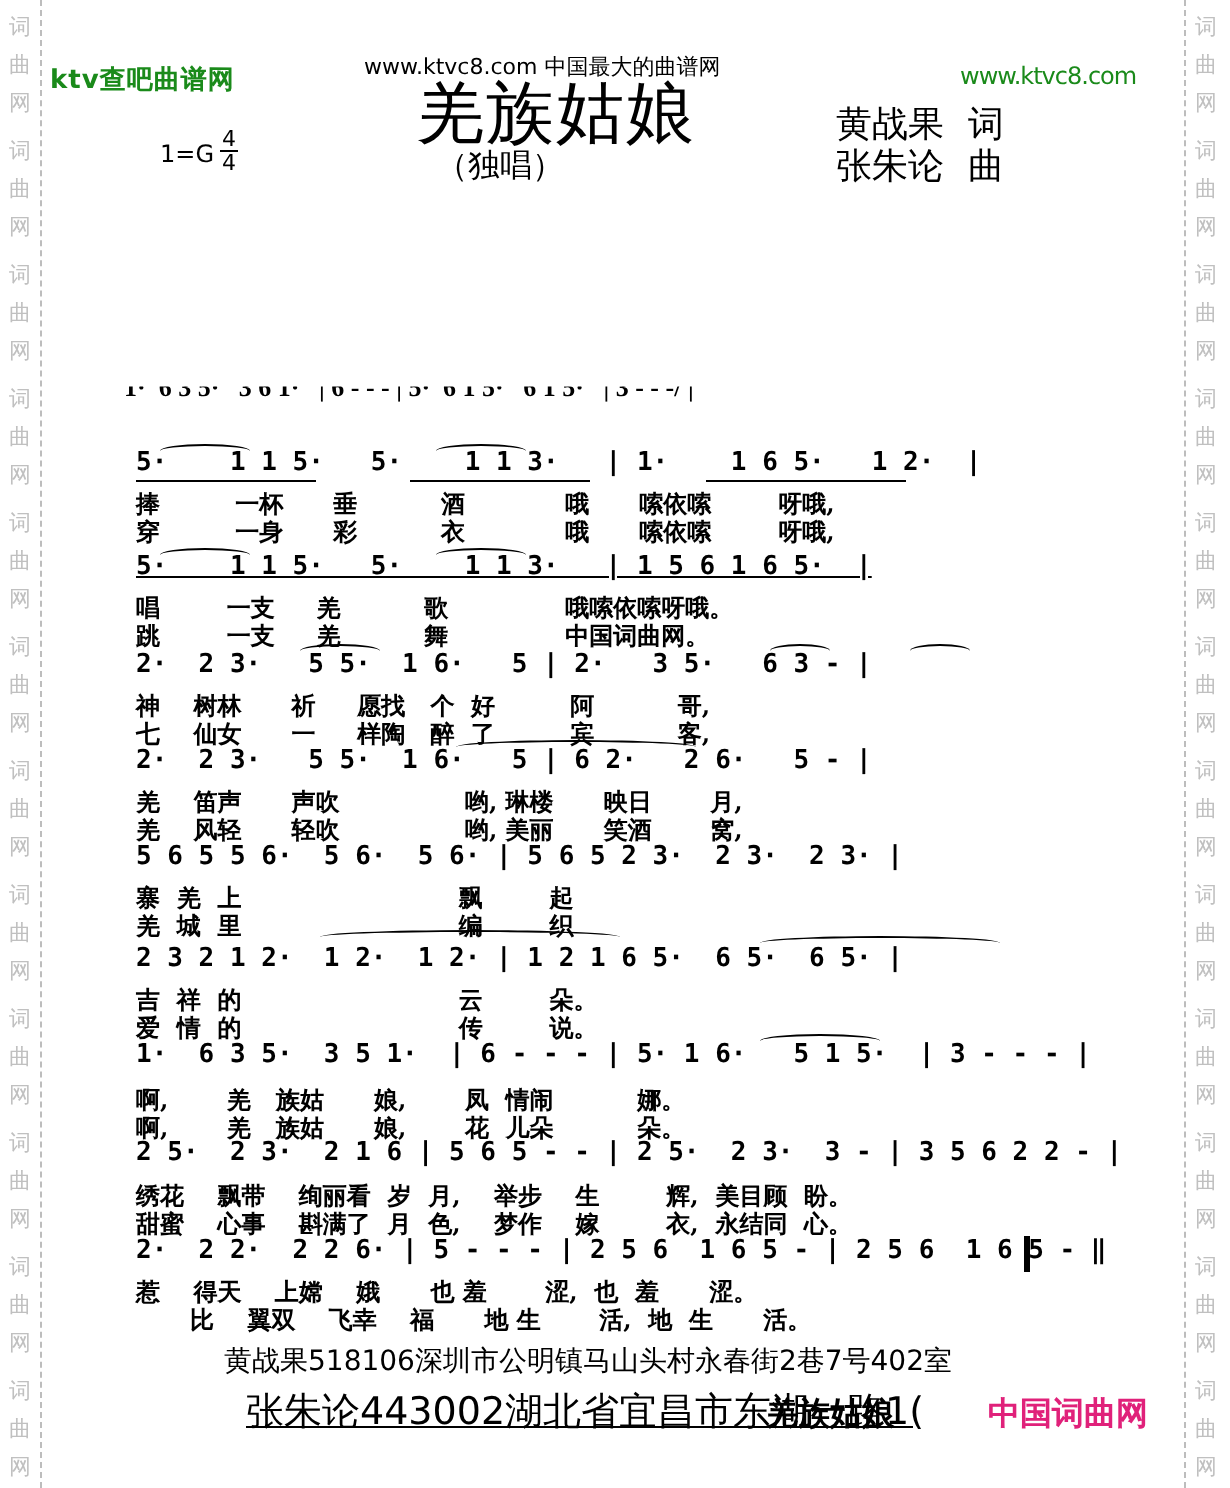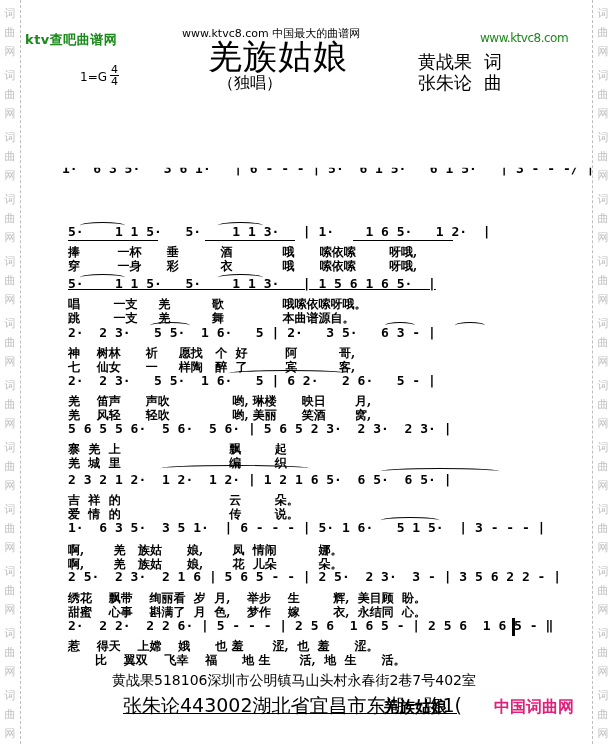--- a/index.html
+++ b/index.html
@@ -78,29 +78,29 @@
 </div>
 <div class="credit" style="top:50px;">
   <span>黄战果</span><span class="role">词</span>
 </div>
 <div class="credit" style="top:71px;">
   <span>张朱论</span><span class="role">曲</span>
 </div>
 
 <div>
 
-  <div class="notes" style="left:62px;top:161px;clip-path:inset(45% 0 0 0);">1·  6 3 5·   3 6 1·   | 6 - - - | 5·  6 1 5·   6 1 5·   | 3 - - -/ |</div>
+  <div class="notes" style="left:62px;top:186px;clip-path:inset(45% 0 0 0);font-family:Liberation Serif, serif;">1·  6 3 5·   3 6 1·   | 6 - - - | 5·  6 1 5·   6 1 5·   | 3 - - -/ |</div>
 
   <div class="notes" style="left:68px;top:224px;">5·    1 1 5·   5·    1 1 3·   | 1·    1 6 5·   1 2·  |</div>
   <div class="lyr" style="left:68px;top:244px;">捧         一杯      垂          酒            哦      嗦依嗦        呀哦,</div>
   <div class="lyr" style="left:68px;top:258px;">穿         一身      彩          衣            哦      嗦依嗦        呀哦,</div>
 
   <div class="notes" style="left:68px;top:276px;text-decoration:underline;">5·    1 1 5·   5·    1 1 3·   | 1 5 6 1 6 5·  |</div>
   <div class="lyr" style="left:68px;top:296px;">唱        一支     羌          歌              哦嗦依嗦呀哦。</div>
-  <div class="lyr" style="left:68px;top:310px;">跳        一支     羌          舞              本曲谱源自。</div>
+  <div class="lyr" style="left:68px;top:310px;">跳        一支     羌          舞              中国词曲网。</div>
 
   <div class="notes" style="left:68px;top:325px;">2·  2 3·   5 5·  1 6·   5 | 2·   3 5·   6 3 - |</div>
   <div class="lyr" style="left:68px;top:345px;">神    树林      祈     愿找   个  好         阿          哥,</div>
   <div class="lyr" style="left:68px;top:359px;">七    仙女      一     样陶   醉  了         宾          客,</div>
 
   <div class="notes" style="left:68px;top:373px;">2·  2 3·   5 5·  1 6·   5 | 6 2·   2 6·   5 - |</div>
   <div class="lyr" style="left:68px;top:393px;">羌    笛声      声吹               哟, 琳楼      映日       月,</div>
   <div class="lyr" style="left:68px;top:407px;">羌    风轻      轻吹               哟, 美丽      笑酒       窝,</div>
 
   <div class="notes" style="left:68px;top:421px;">5 6 5 5 6·  5 6·  5 6· | 5 6 5 2 3·  2 3·  2 3· |</div>

